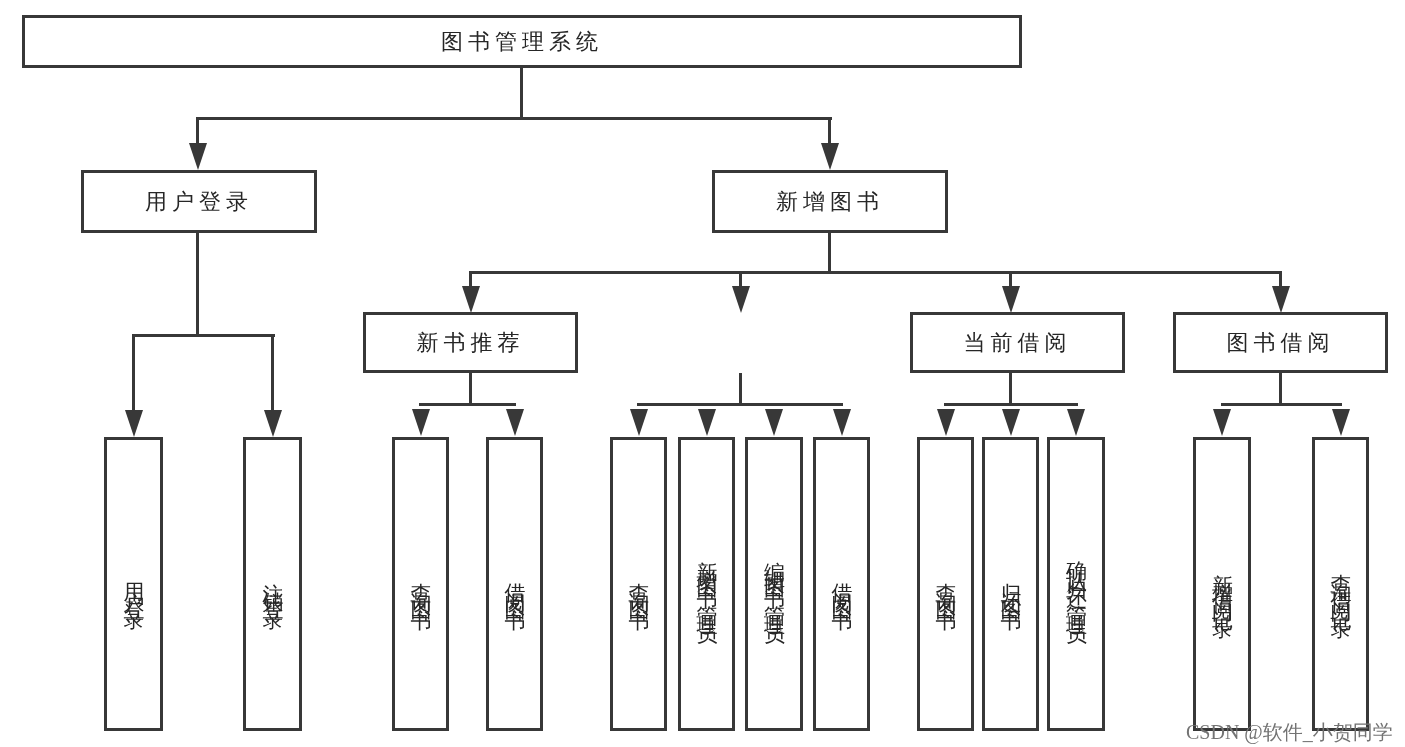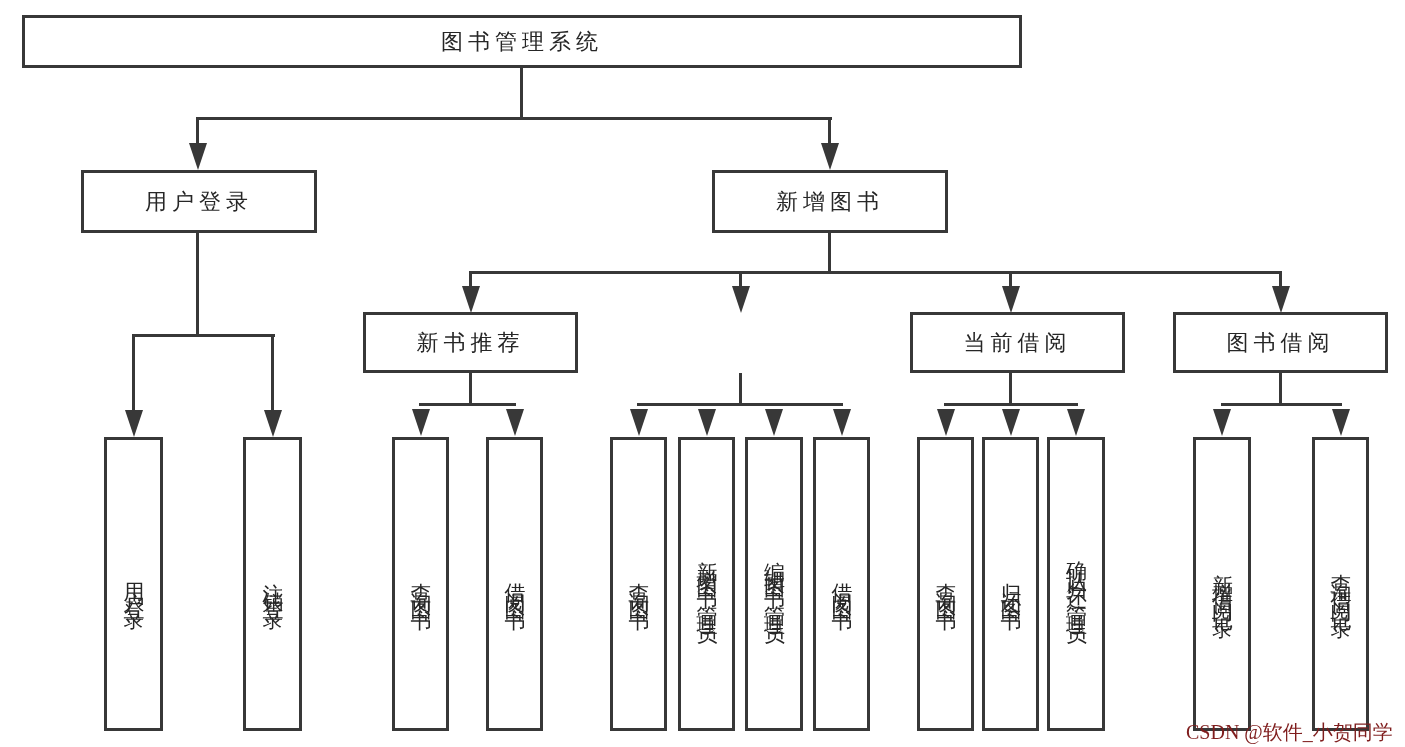--- a/index.html
+++ b/index.html
@@ -41,21 +41,21 @@
   
   .arr{
     position:absolute;width:0;height:0;
     border-left:9px solid transparent;
     border-right:9px solid transparent;
     border-top:27px solid #383838;
   }
   .watermark{
     position:absolute;
     left:1186px;top:719px;
-    font-size:20px;color:#7f1d1d;
+    font-size:20px;color:#737373;
     white-space:nowrap;
   }
 </style>
 </head>
 <body>
 
 <div id="stage">
 
   <div class="node" style="left:22px;top:15px;width:1000px;height:53px">图书管理系统</div>
 

